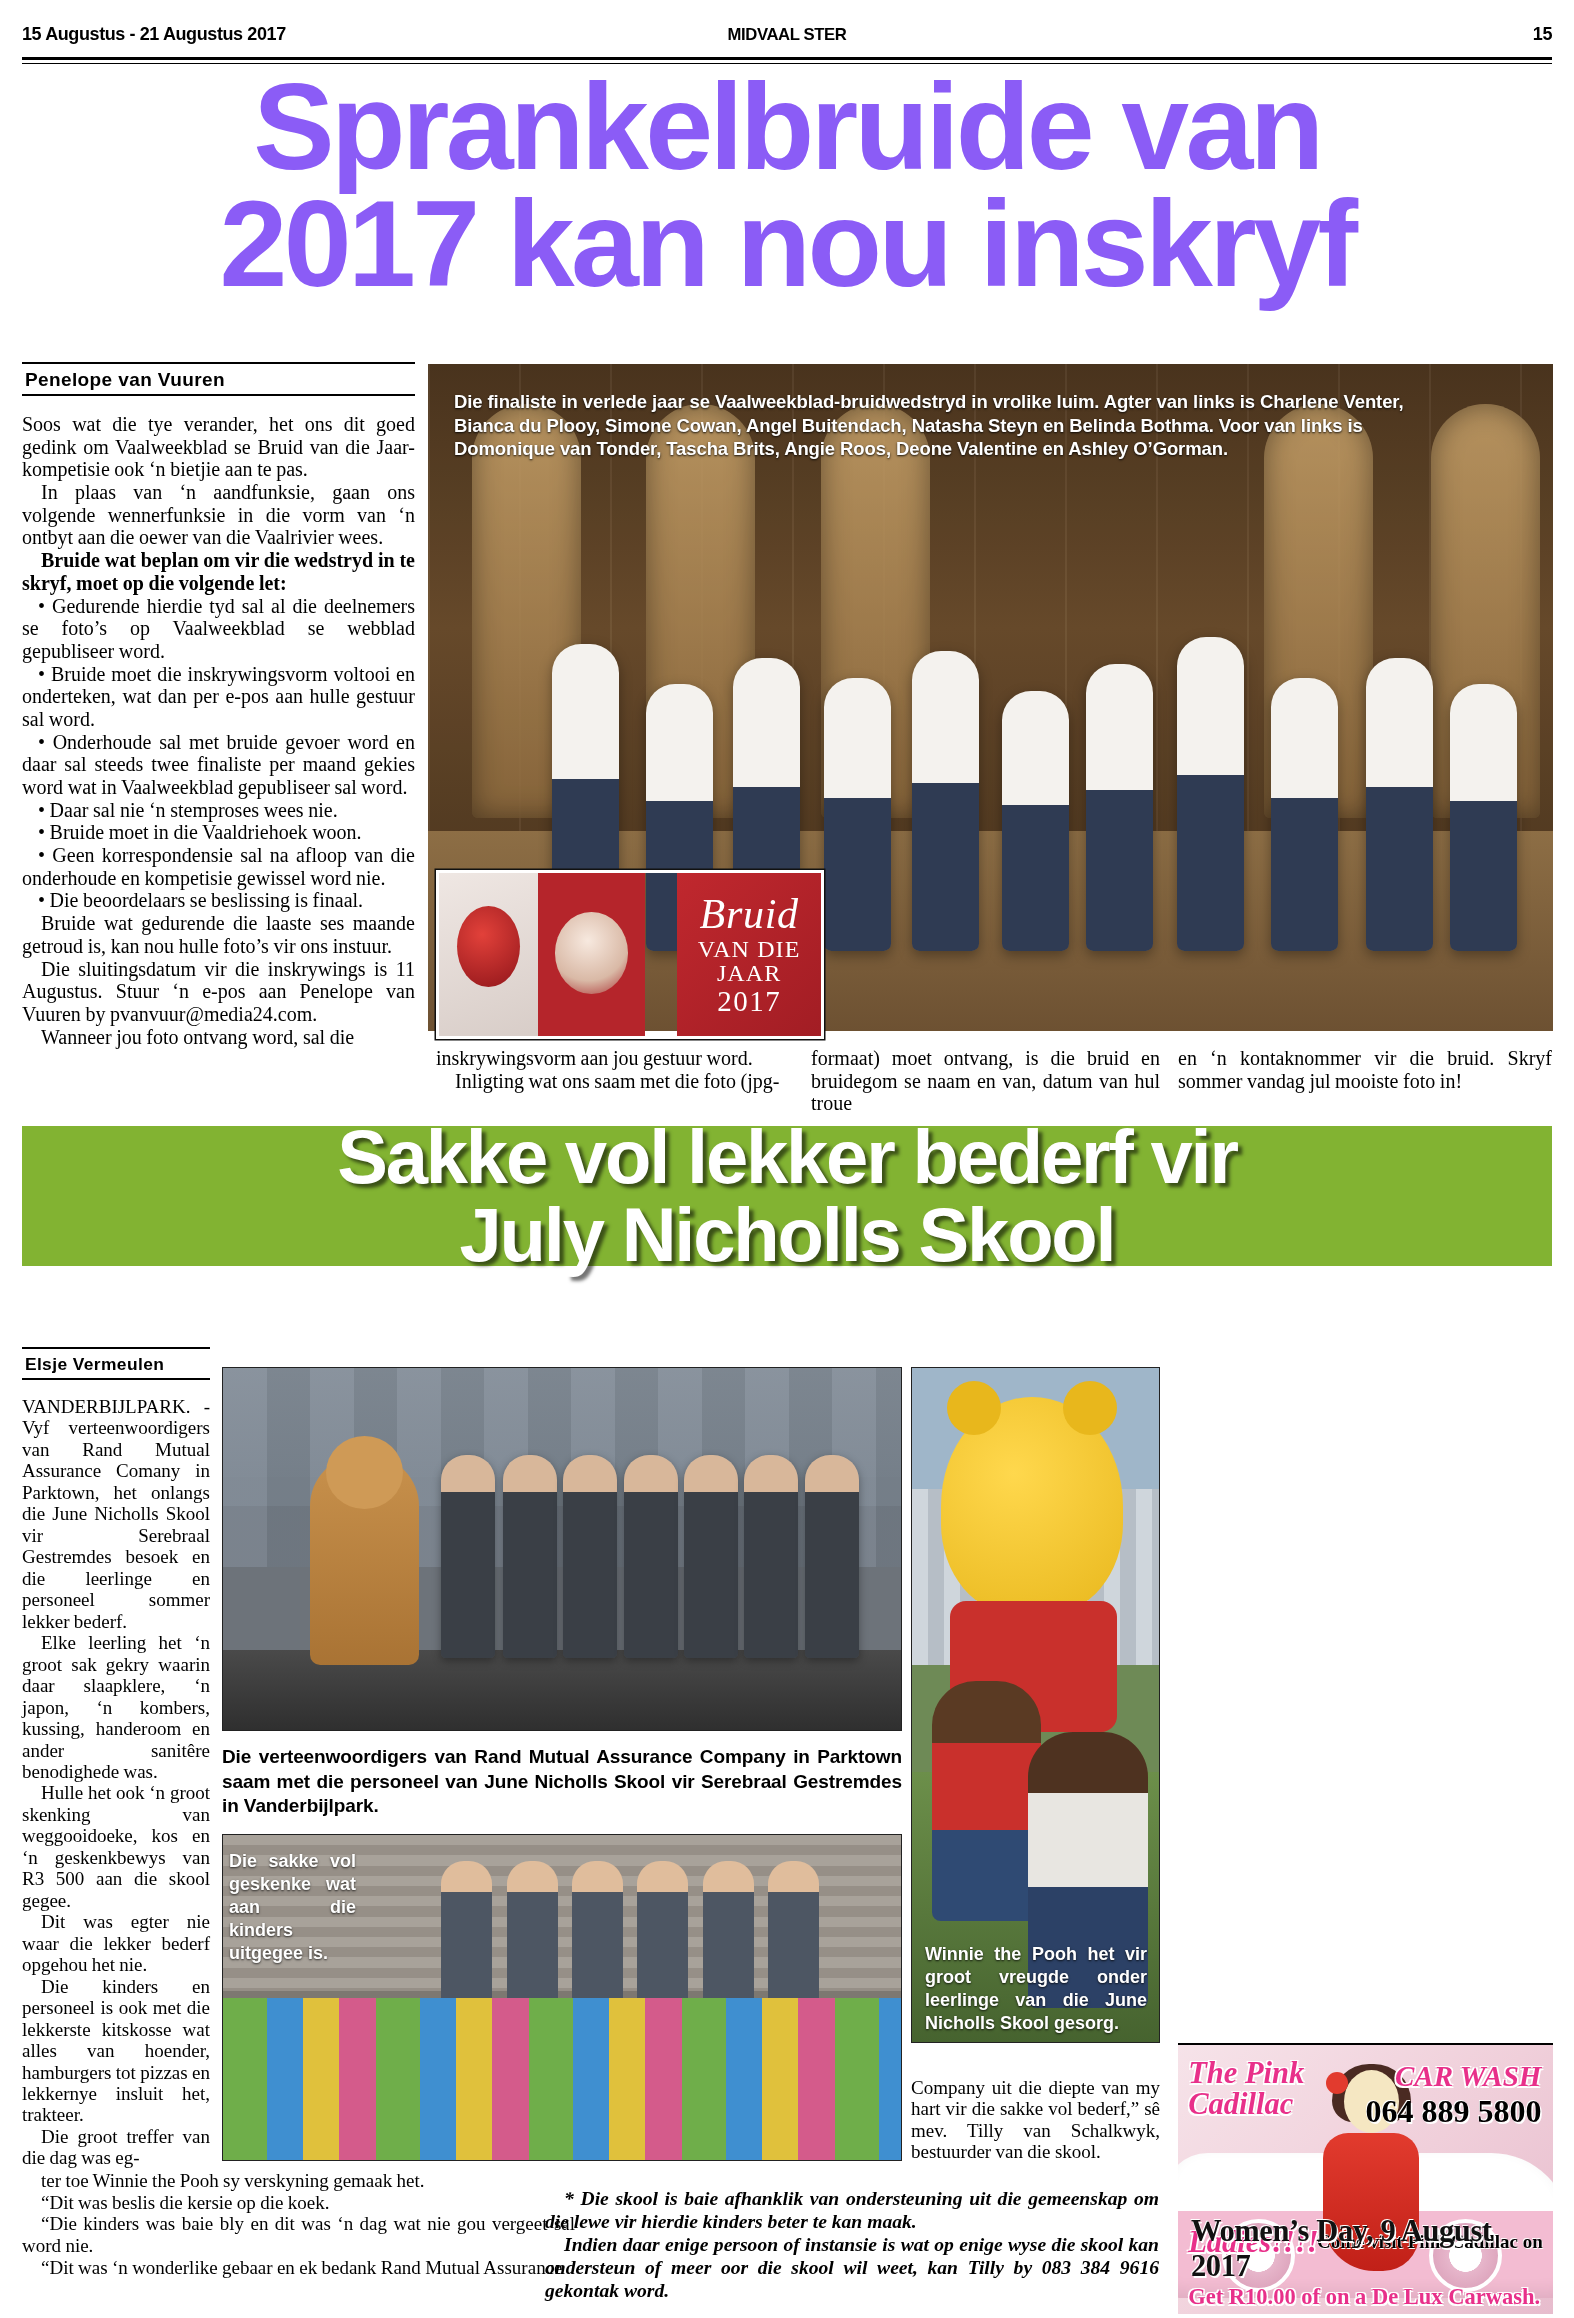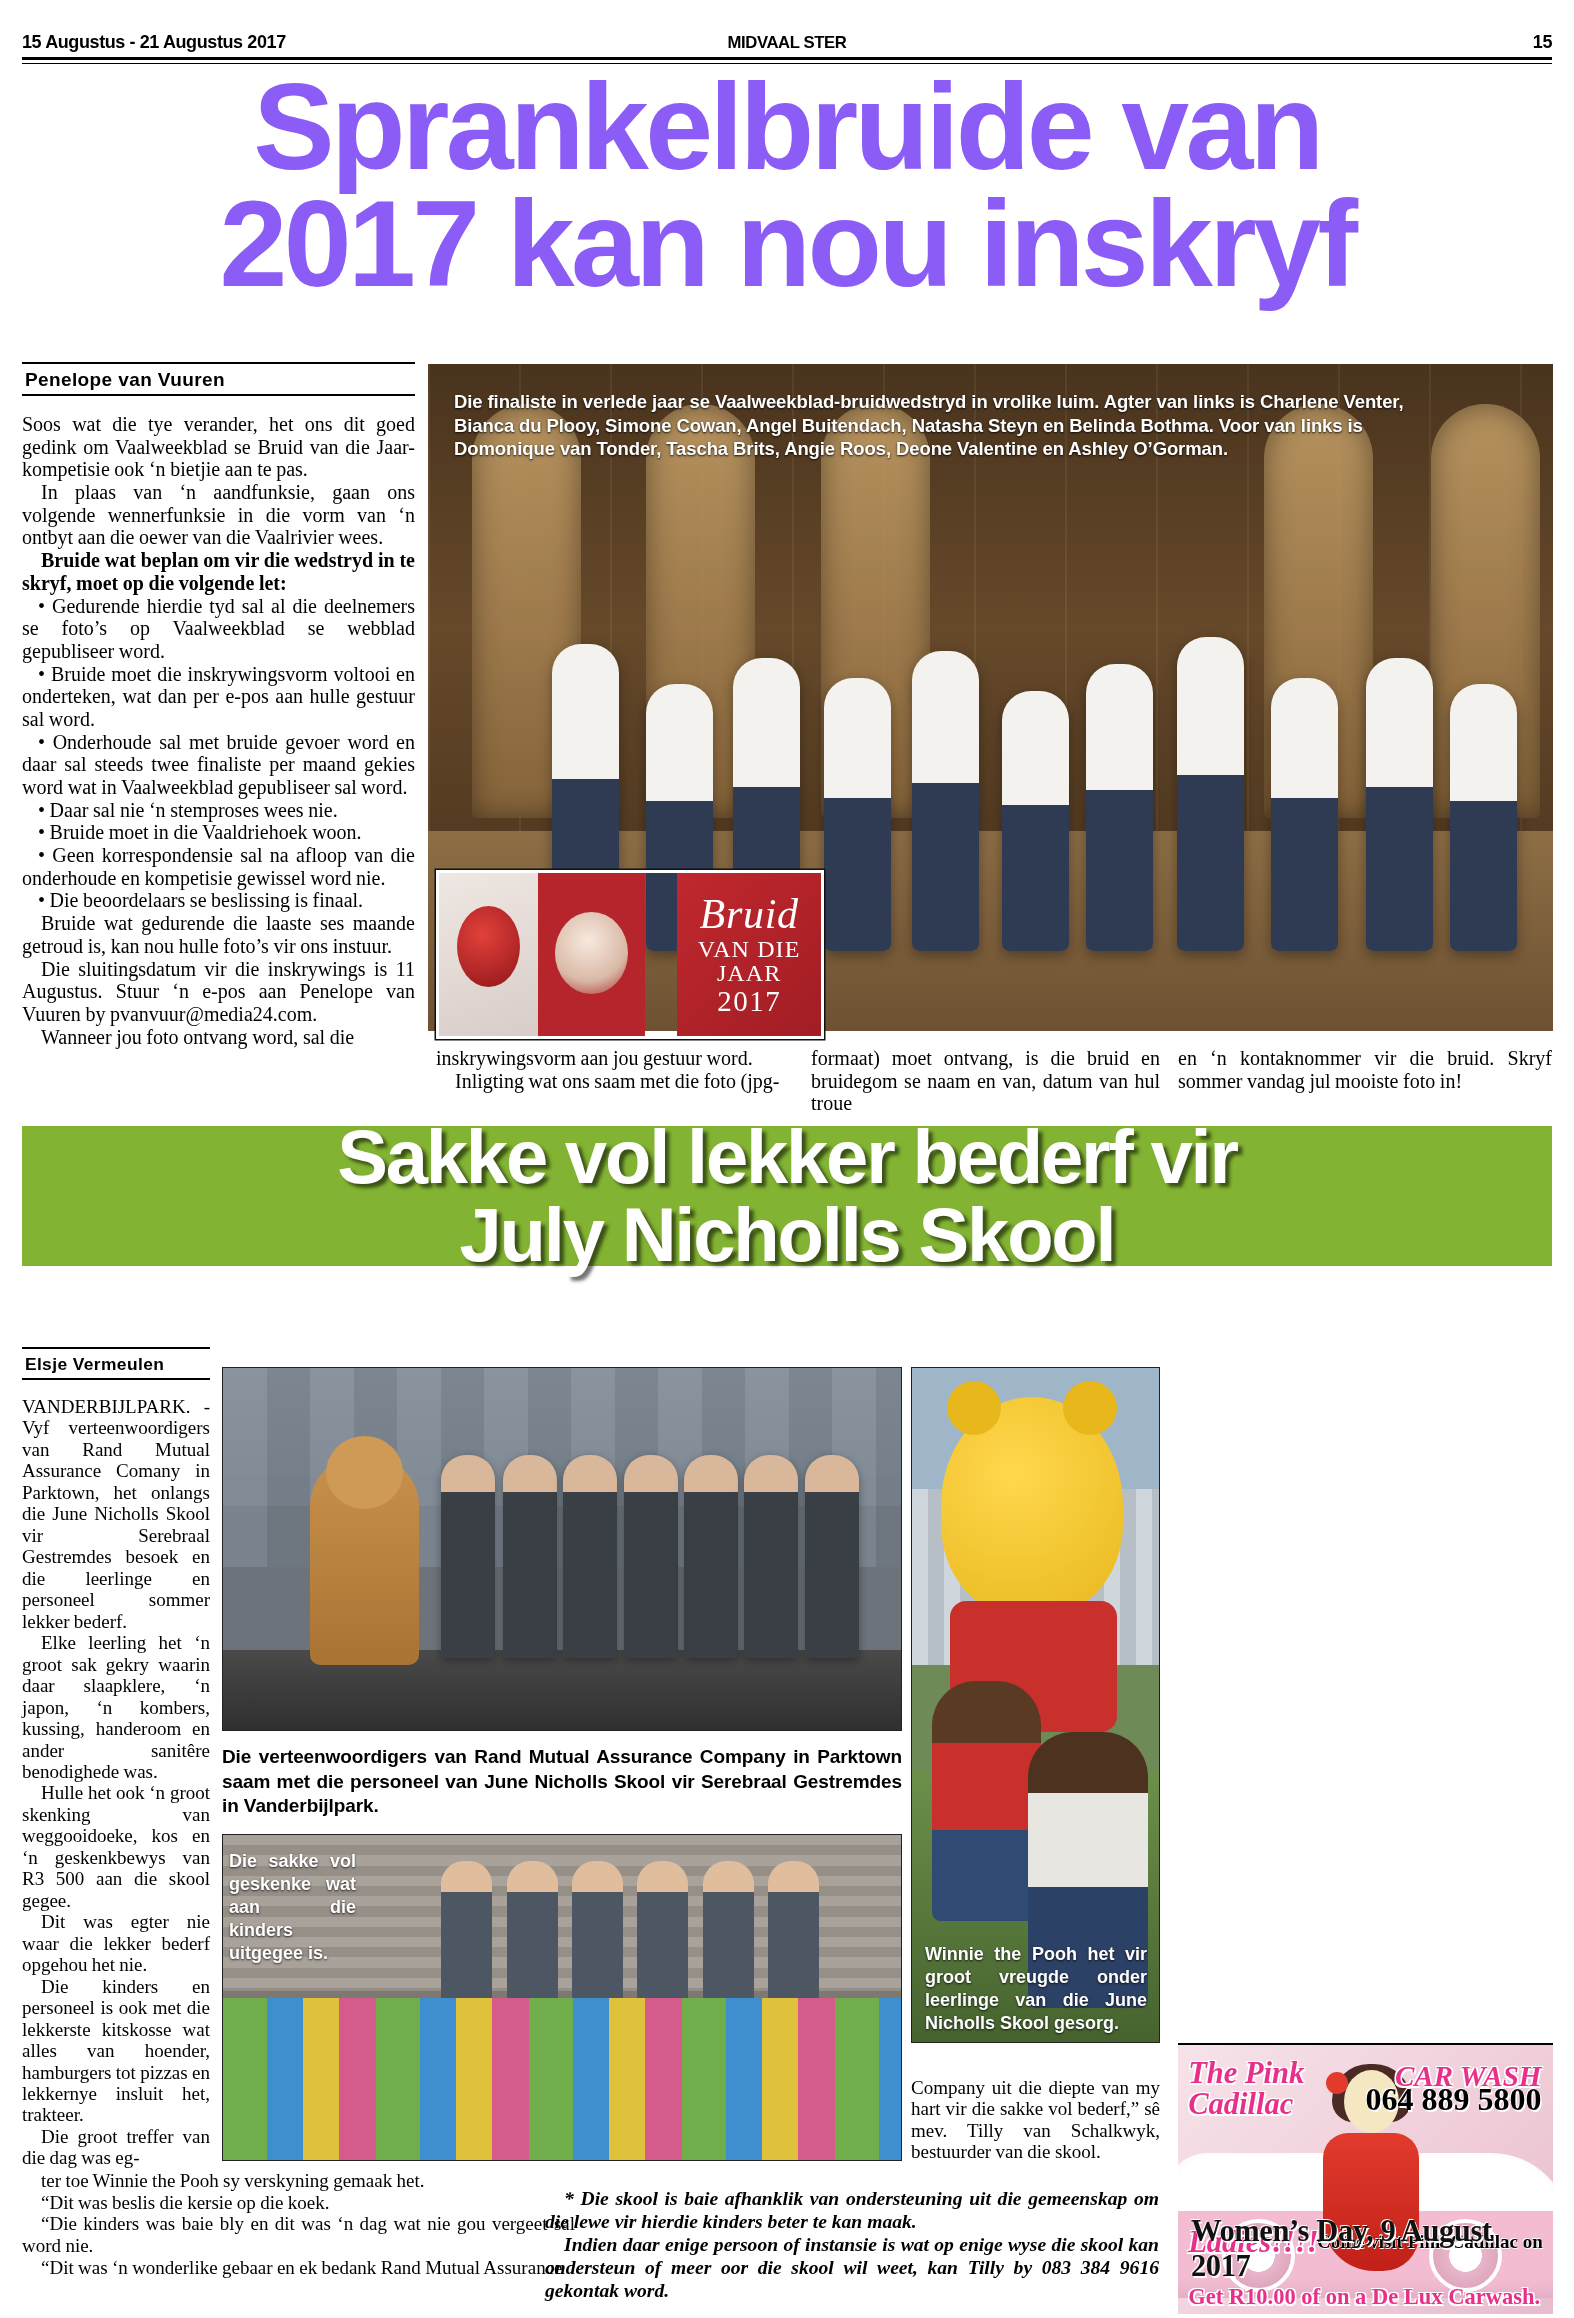--- a/index.html
+++ b/index.html
@@ -8,21 +8,21 @@
     background:#ffffff;
     font-family:"Liberation Serif",serif;
     color:#000;
     overflow:hidden;
     position:relative;
   }
   .page{position:absolute;inset:0;}
 
   
   .masthead{
-    position:absolute;left:22px;top:28px;width:1530px;height:29px;
+    position:absolute;left:22px;top:20px;width:1530px;height:29px;
     font-family:"Liberation Sans",sans-serif;
     font-weight:bold;font-size:18px;letter-spacing:-0.4px;
     display:flex;align-items:center;justify-content:space-between;gap:27px;
   }
   .masthead .center{position:absolute;left:0;right:0;text-align:center;font-size:16.7px;}
   .masthead .left,.masthead .right{position:relative;z-index:2;}
   .rule-double{position:absolute;left:22px;width:1530px;}
   .rule-double .r1{height:2.9px;background:#000;}
   .rule-double .r2{height:1.5px;background:#000;margin-top:2.9px;}
 
@@ -252,21 +252,21 @@
     font-size:30.5px;line-height:1.0;color:#e8308a;
     text-shadow:1.5px 1.5px 0 #fff,-1.5px -1.5px 0 #fff,1.5px -1.5px 0 #fff,-1.5px 1.5px 0 #fff;
   }
   .ad .carwash{
     position:absolute;right:11.6px;top:14.5px;
     font-family:"Liberation Serif",serif;font-style:italic;font-weight:bold;
     font-size:29px;color:#e8308a;
     text-shadow:1.5px 1.5px 0 #fff,-1.5px -1.5px 0 #fff,1.5px -1.5px 0 #fff,-1.5px 1.5px 0 #fff;
   }
   .ad .phone{
-    position:absolute;right:11.6px;top:36px;
+    position:absolute;right:11.6px;top:48px;
     font-family:"Liberation Serif",serif;font-weight:bold;font-size:32px;color:#000;
     text-shadow:1.5px 1.5px 0 #fff,-0.7px -0.7px 0 #fff;
   }
   .ad .ladies{
     position:absolute;left:10.2px;bottom:54px;
     font-family:"Liberation Serif",serif;font-style:italic;font-weight:bold;
     font-size:30.5px;color:#e8308a;
     text-shadow:1.5px 1.5px 0 #fff,-1.5px -1.5px 0 #fff,1.5px -1.5px 0 #fff,-1.5px 1.5px 0 #fff;
   }
   .ad .visit{

